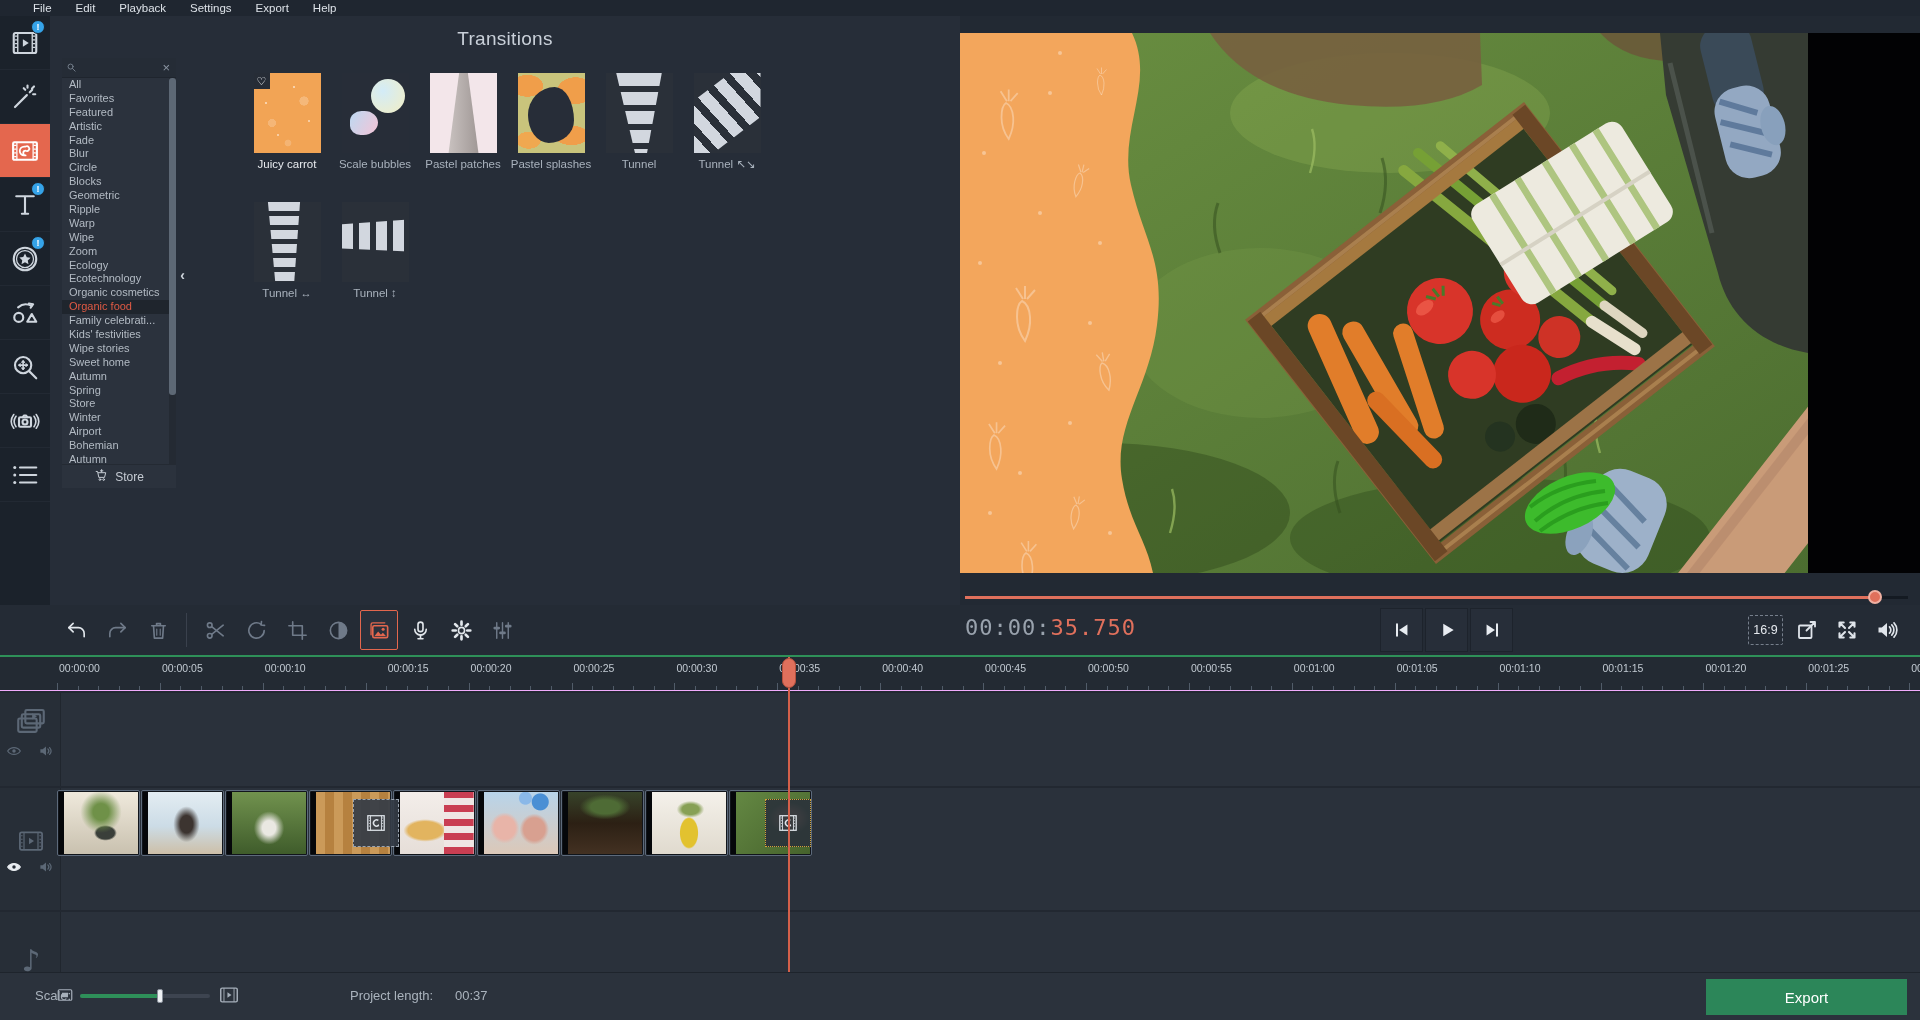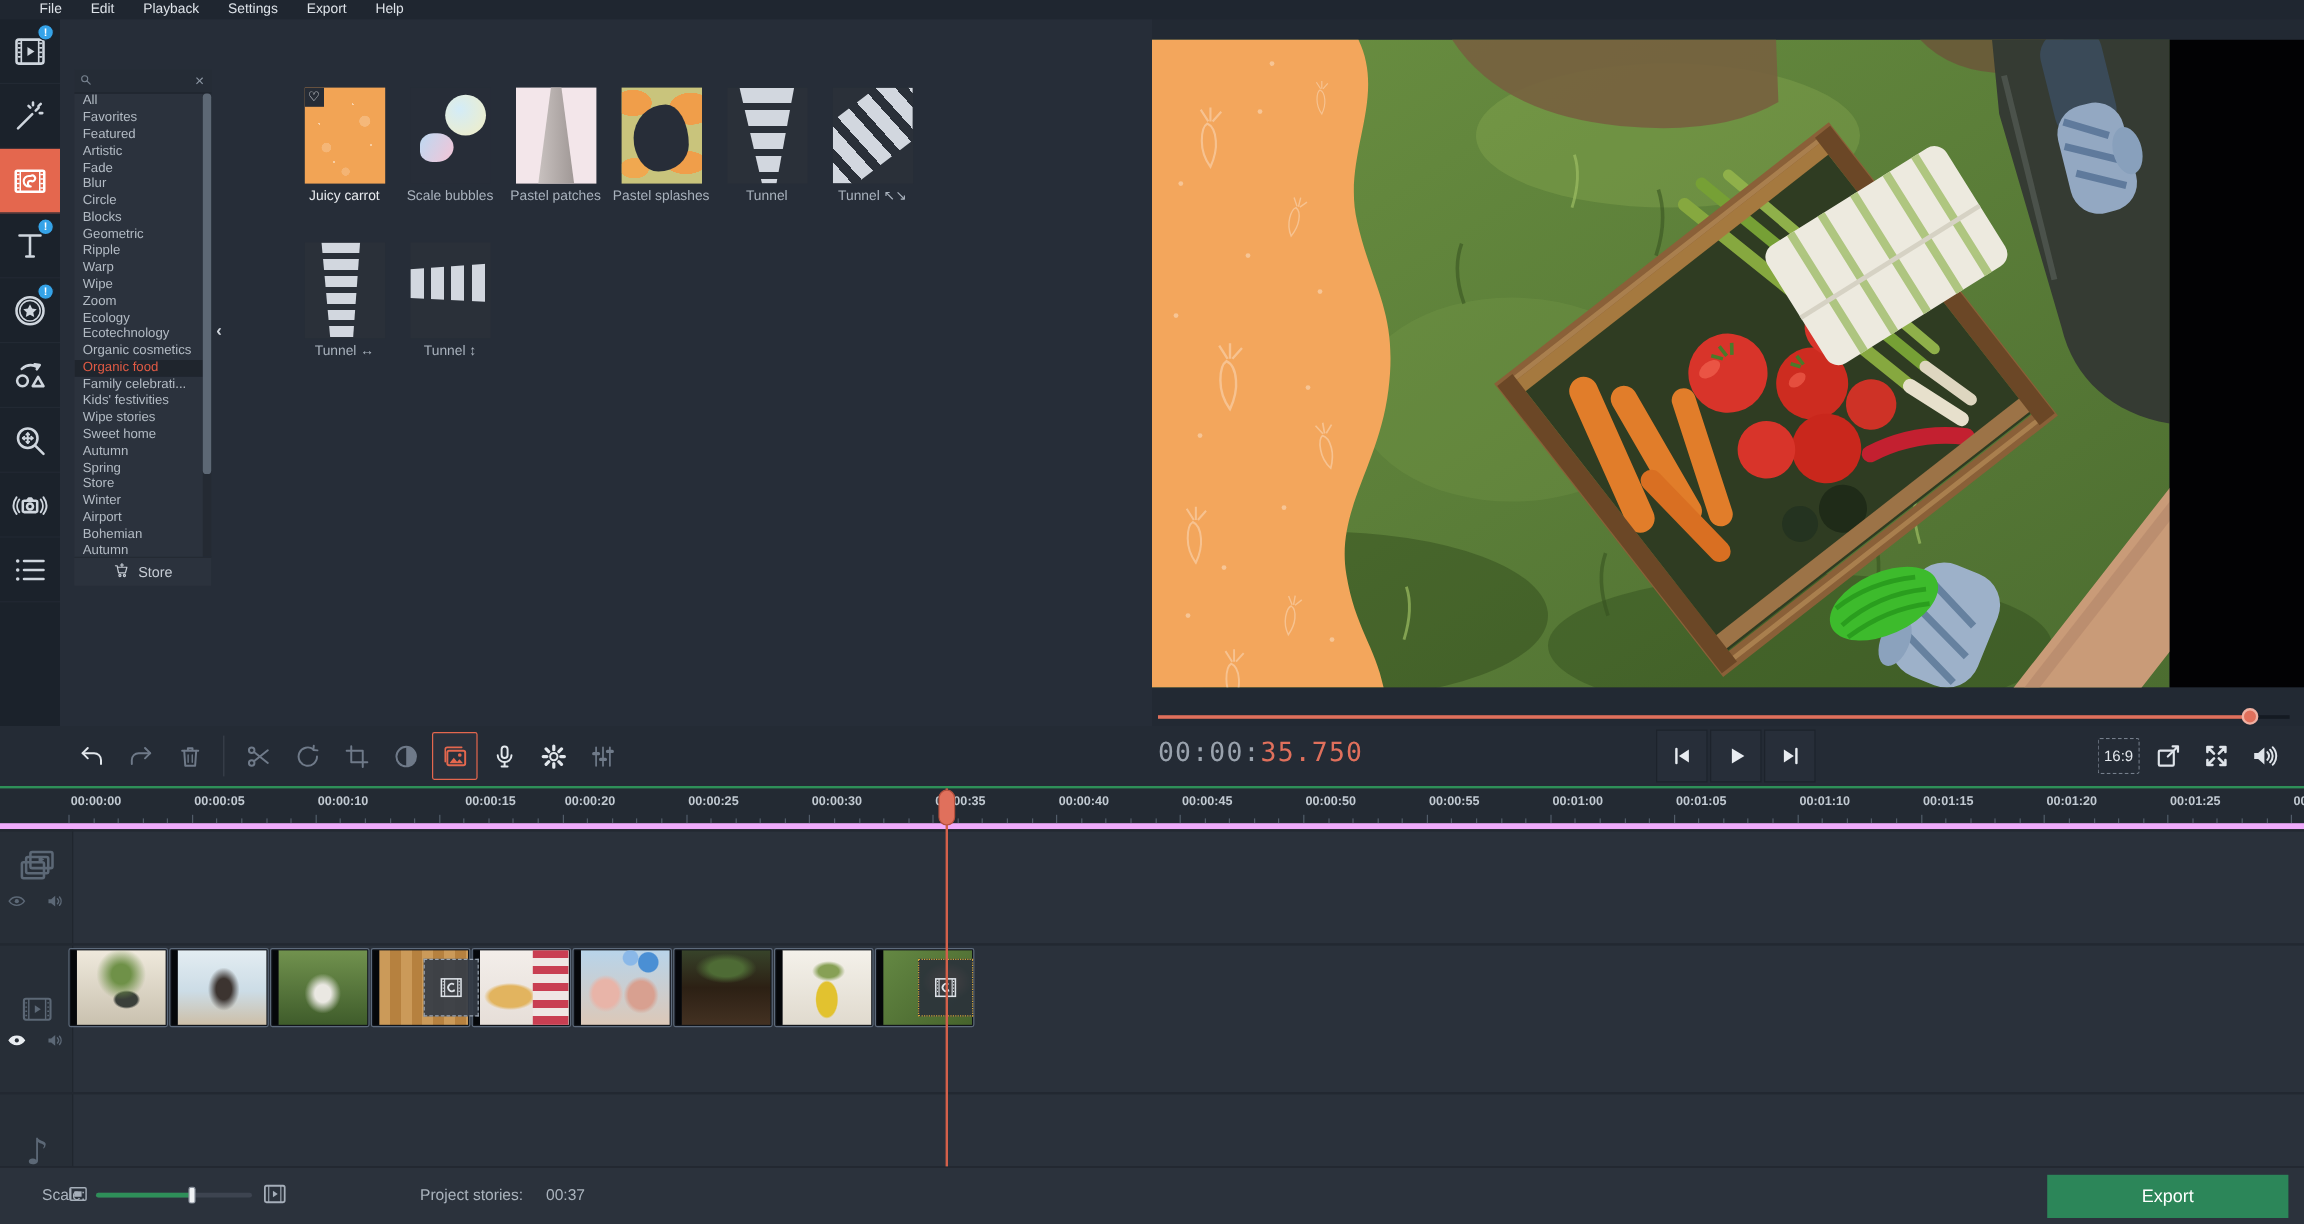--- a/index.html
+++ b/index.html
@@ -117,21 +117,21 @@
   .prbtn { width:33px; height:33px; display:flex; align-items:center; justify-content:center; }
   .prbtn svg { width:24px; height:24px; }
   .ratio { width:35px; height:30px; border:1.5px dashed #767f8c; border-radius:2px; font-size:12.5px;
            display:flex; align-items:center; justify-content:center; color:#e4e8ed; }
 
   .greenline { position:absolute; left:0; top:655px; width:1920px; height:2px; background:#2e9058; z-index:5; }
 
   
   .timeline { position:absolute; left:0; top:657px; width:1920px; height:315px; background:#2a313b; }
   .ruler { position:absolute; left:0; top:0; width:1920px; height:34px; background:#232a33;
-           border-bottom:5px solid #f0abfc; overflow:hidden;font-weight:bold; }
+           border-bottom:1px solid #f0abfc; overflow:hidden; }
   .rlabel { position:absolute; top:5px; font-size:10.5px; color:#c2cad2; white-space:nowrap; }
   .tick { position:absolute; bottom:0; width:1px; background:#515c69; }
   .trackhead { position:absolute; left:0; top:34px; width:61px; height:281px; background:#272e37;
                border-right:1px solid #20262e; }
   .hsep { position:absolute; left:0; width:1920px; height:2px; background:#222831; }
   .th-ic { position:absolute; color:#5c6876; display:flex; align-items:center; justify-content:center; }
   .th-ic svg { width:100%; height:100%; }
   .th-ic.lit { color:#e9edf1; }
   .note-ic { font-family:"DejaVu Sans",sans-serif; font-size:30px; color:#5c6876; }
 
@@ -267,20 +267,21 @@
         <svg viewBox="0 0 24 24" fill="none" stroke="currentColor" stroke-linecap="round" stroke-linejoin="round" stroke-width="1.7">
           <path d="M8 6h13M8 12h13M8 18h13"></path>
           <circle cx="3.8" cy="6" r="1.2" fill="currentColor" stroke="none"></circle>
           <circle cx="3.8" cy="12" r="1.2" fill="currentColor" stroke="none"></circle>
           <circle cx="3.8" cy="18" r="1.2" fill="currentColor" stroke="none"></circle>
         </svg>
       </div>
     </div>
 
   <div class="panel">
+    <div class="panel-title">Transitions</div>
 
     <div class="catbox">
       <div class="searchrow">
         <span><svg viewBox="0 0 24 24" fill="none" stroke="currentColor" stroke-width="2" stroke-linecap="round">
               <circle cx="10" cy="10" r="5.5"></circle>
               <path d="M14.2 14.2L20 20"></path>
             </svg></span>
         <input value="" style="">
         <span class="search-x">×</span>
       </div>
@@ -887,18 +888,18 @@
         </svg></span>
     <div class="slider">
         <div class="fill"></div>
         <div class="hnd"></div>
       </div>
     <span class="sb-ic" style="left:218px; top:11px; width:22px; height:22px;"><svg viewBox="0 0 24 24" fill="none" stroke="currentColor" stroke-width="1.6">
           <rect x="3" y="4.5" width="18" height="15" rx="1.5"></rect>
           <path d="M6.5 4.5v15M17.5 4.5v15" stroke-width="1"></path>
           <path d="M10.3 9l4.4 3-4.4 3z" fill="currentColor" stroke="none"></path>
         </svg></span>
-    <span class="sb-label" style="left:350px;">Project stories:</span>
+    <span class="sb-label" style="left:350px;">Project length:</span>
     <span class="sb-label" style="left:455px;">00:37</span>
     <button class="export">Export</button>
   </div>
 
 </div>
 
 </body></html>

